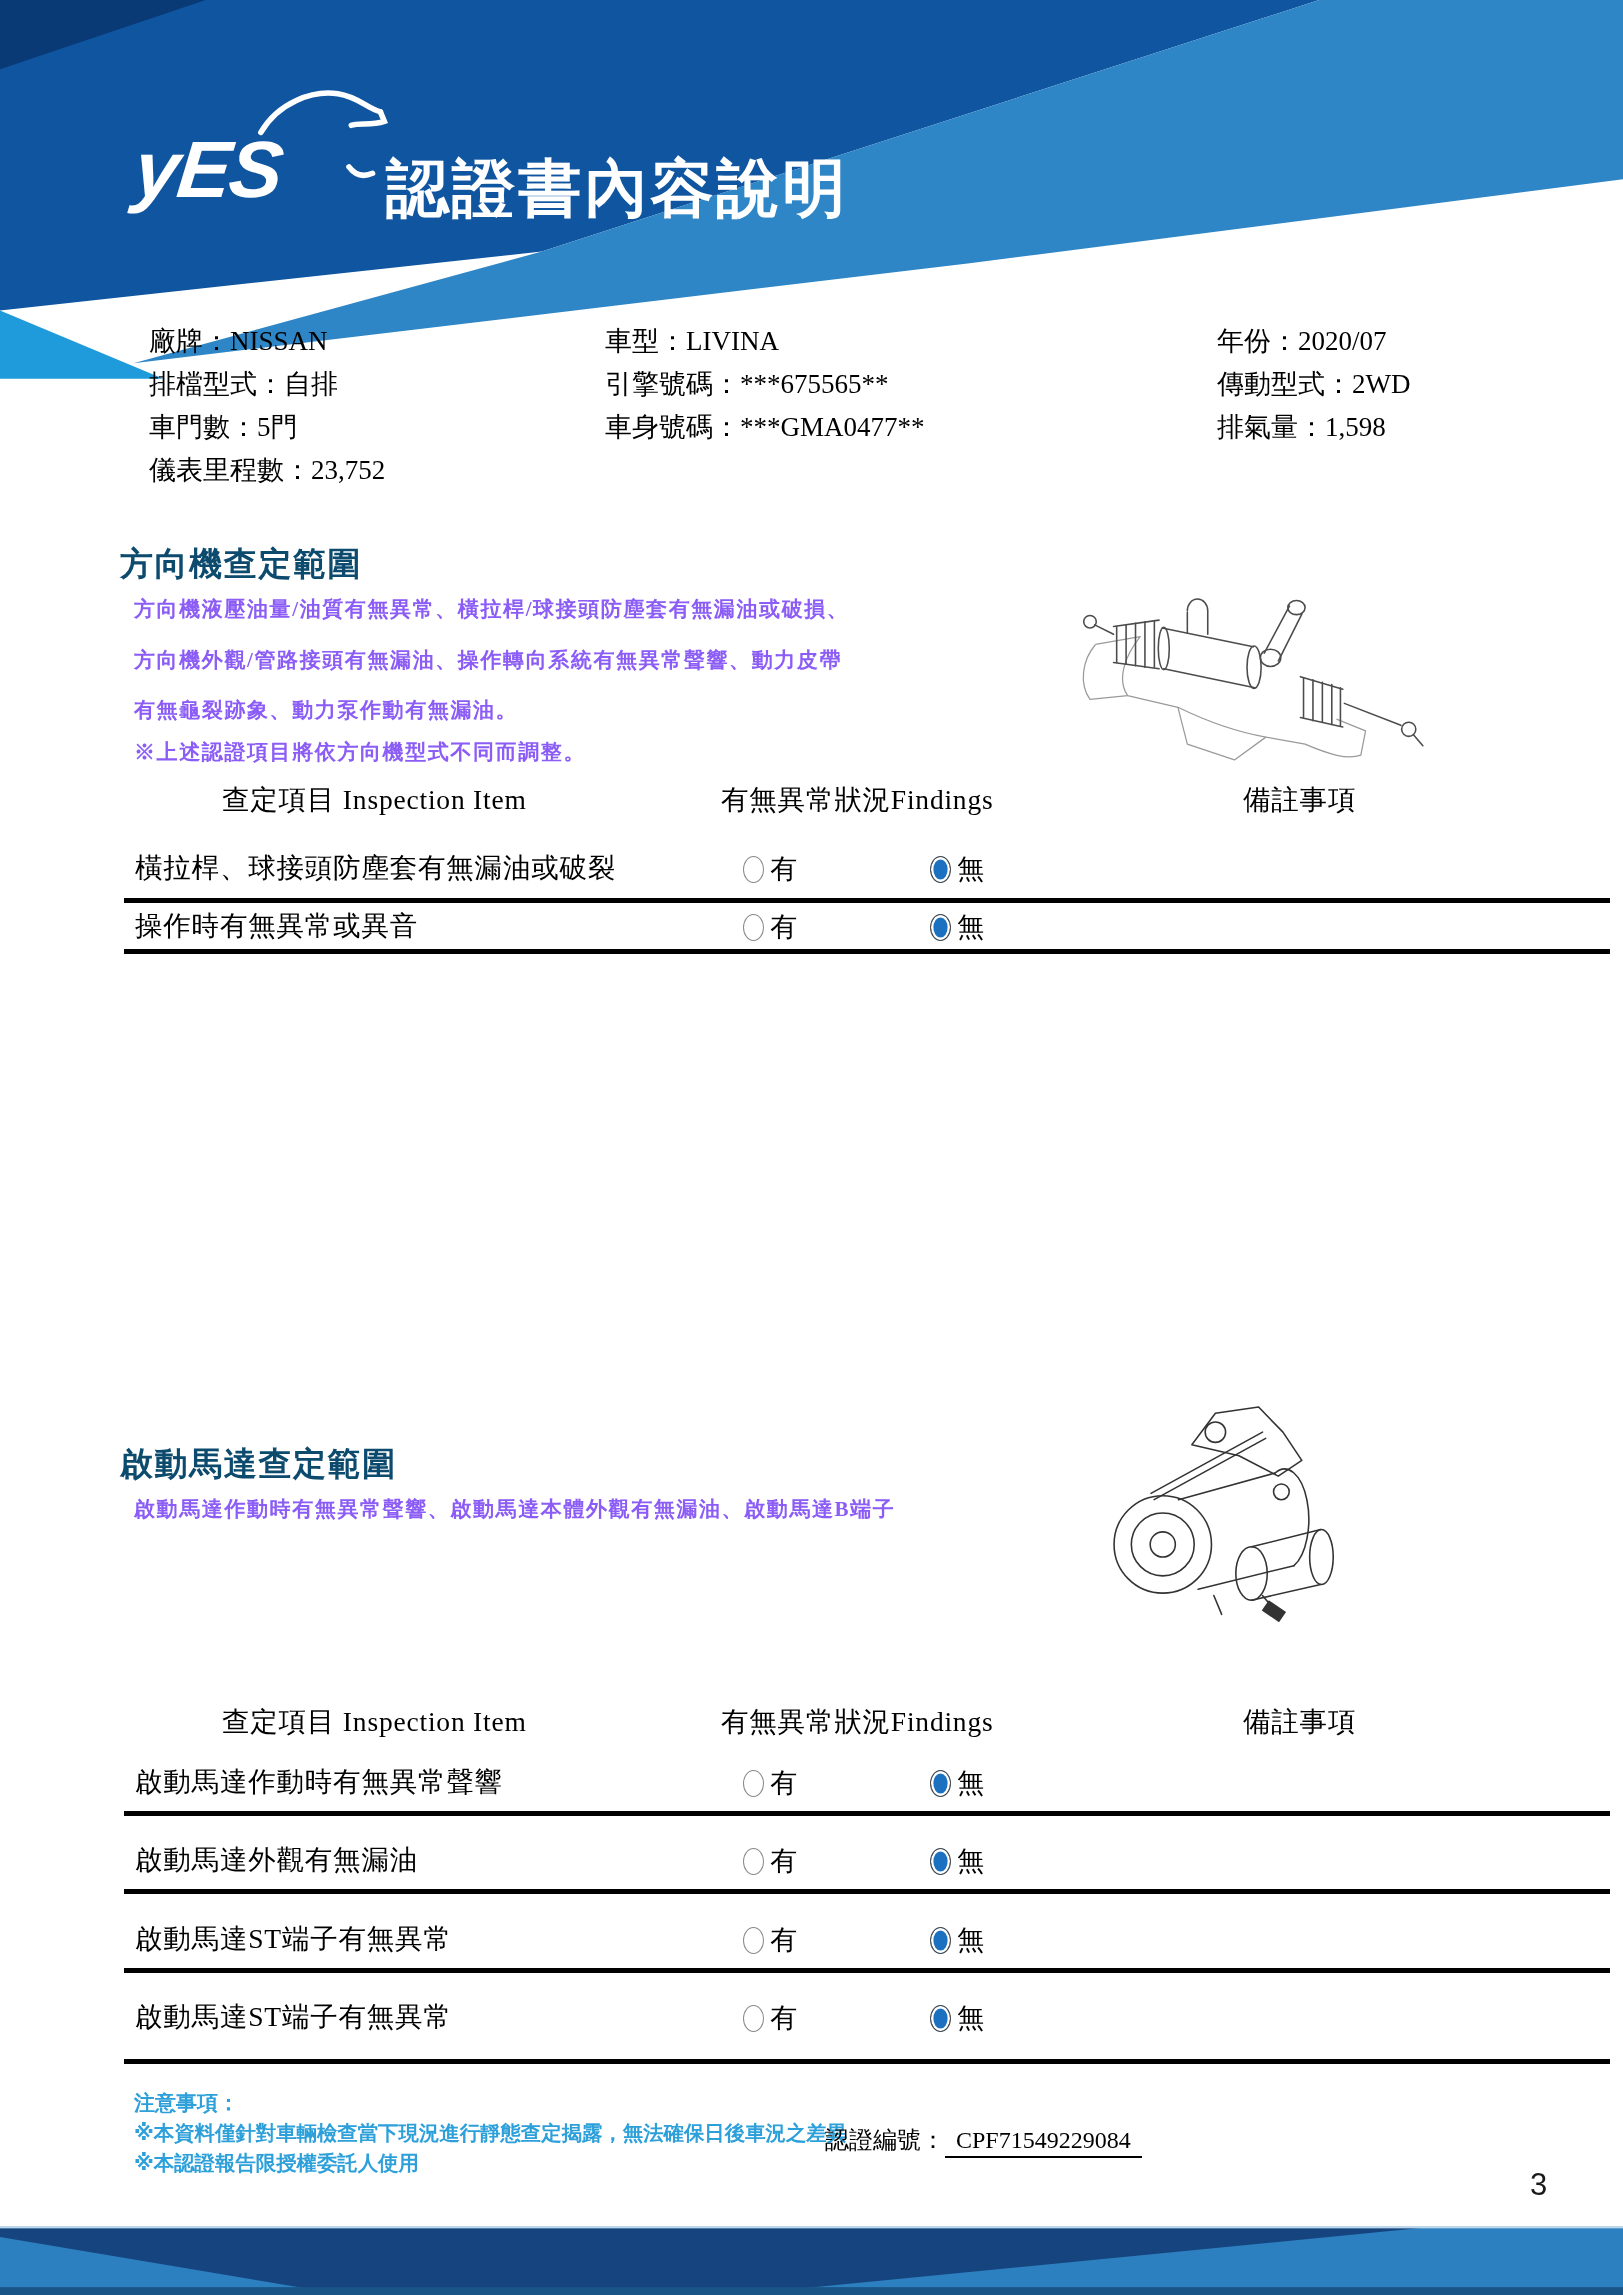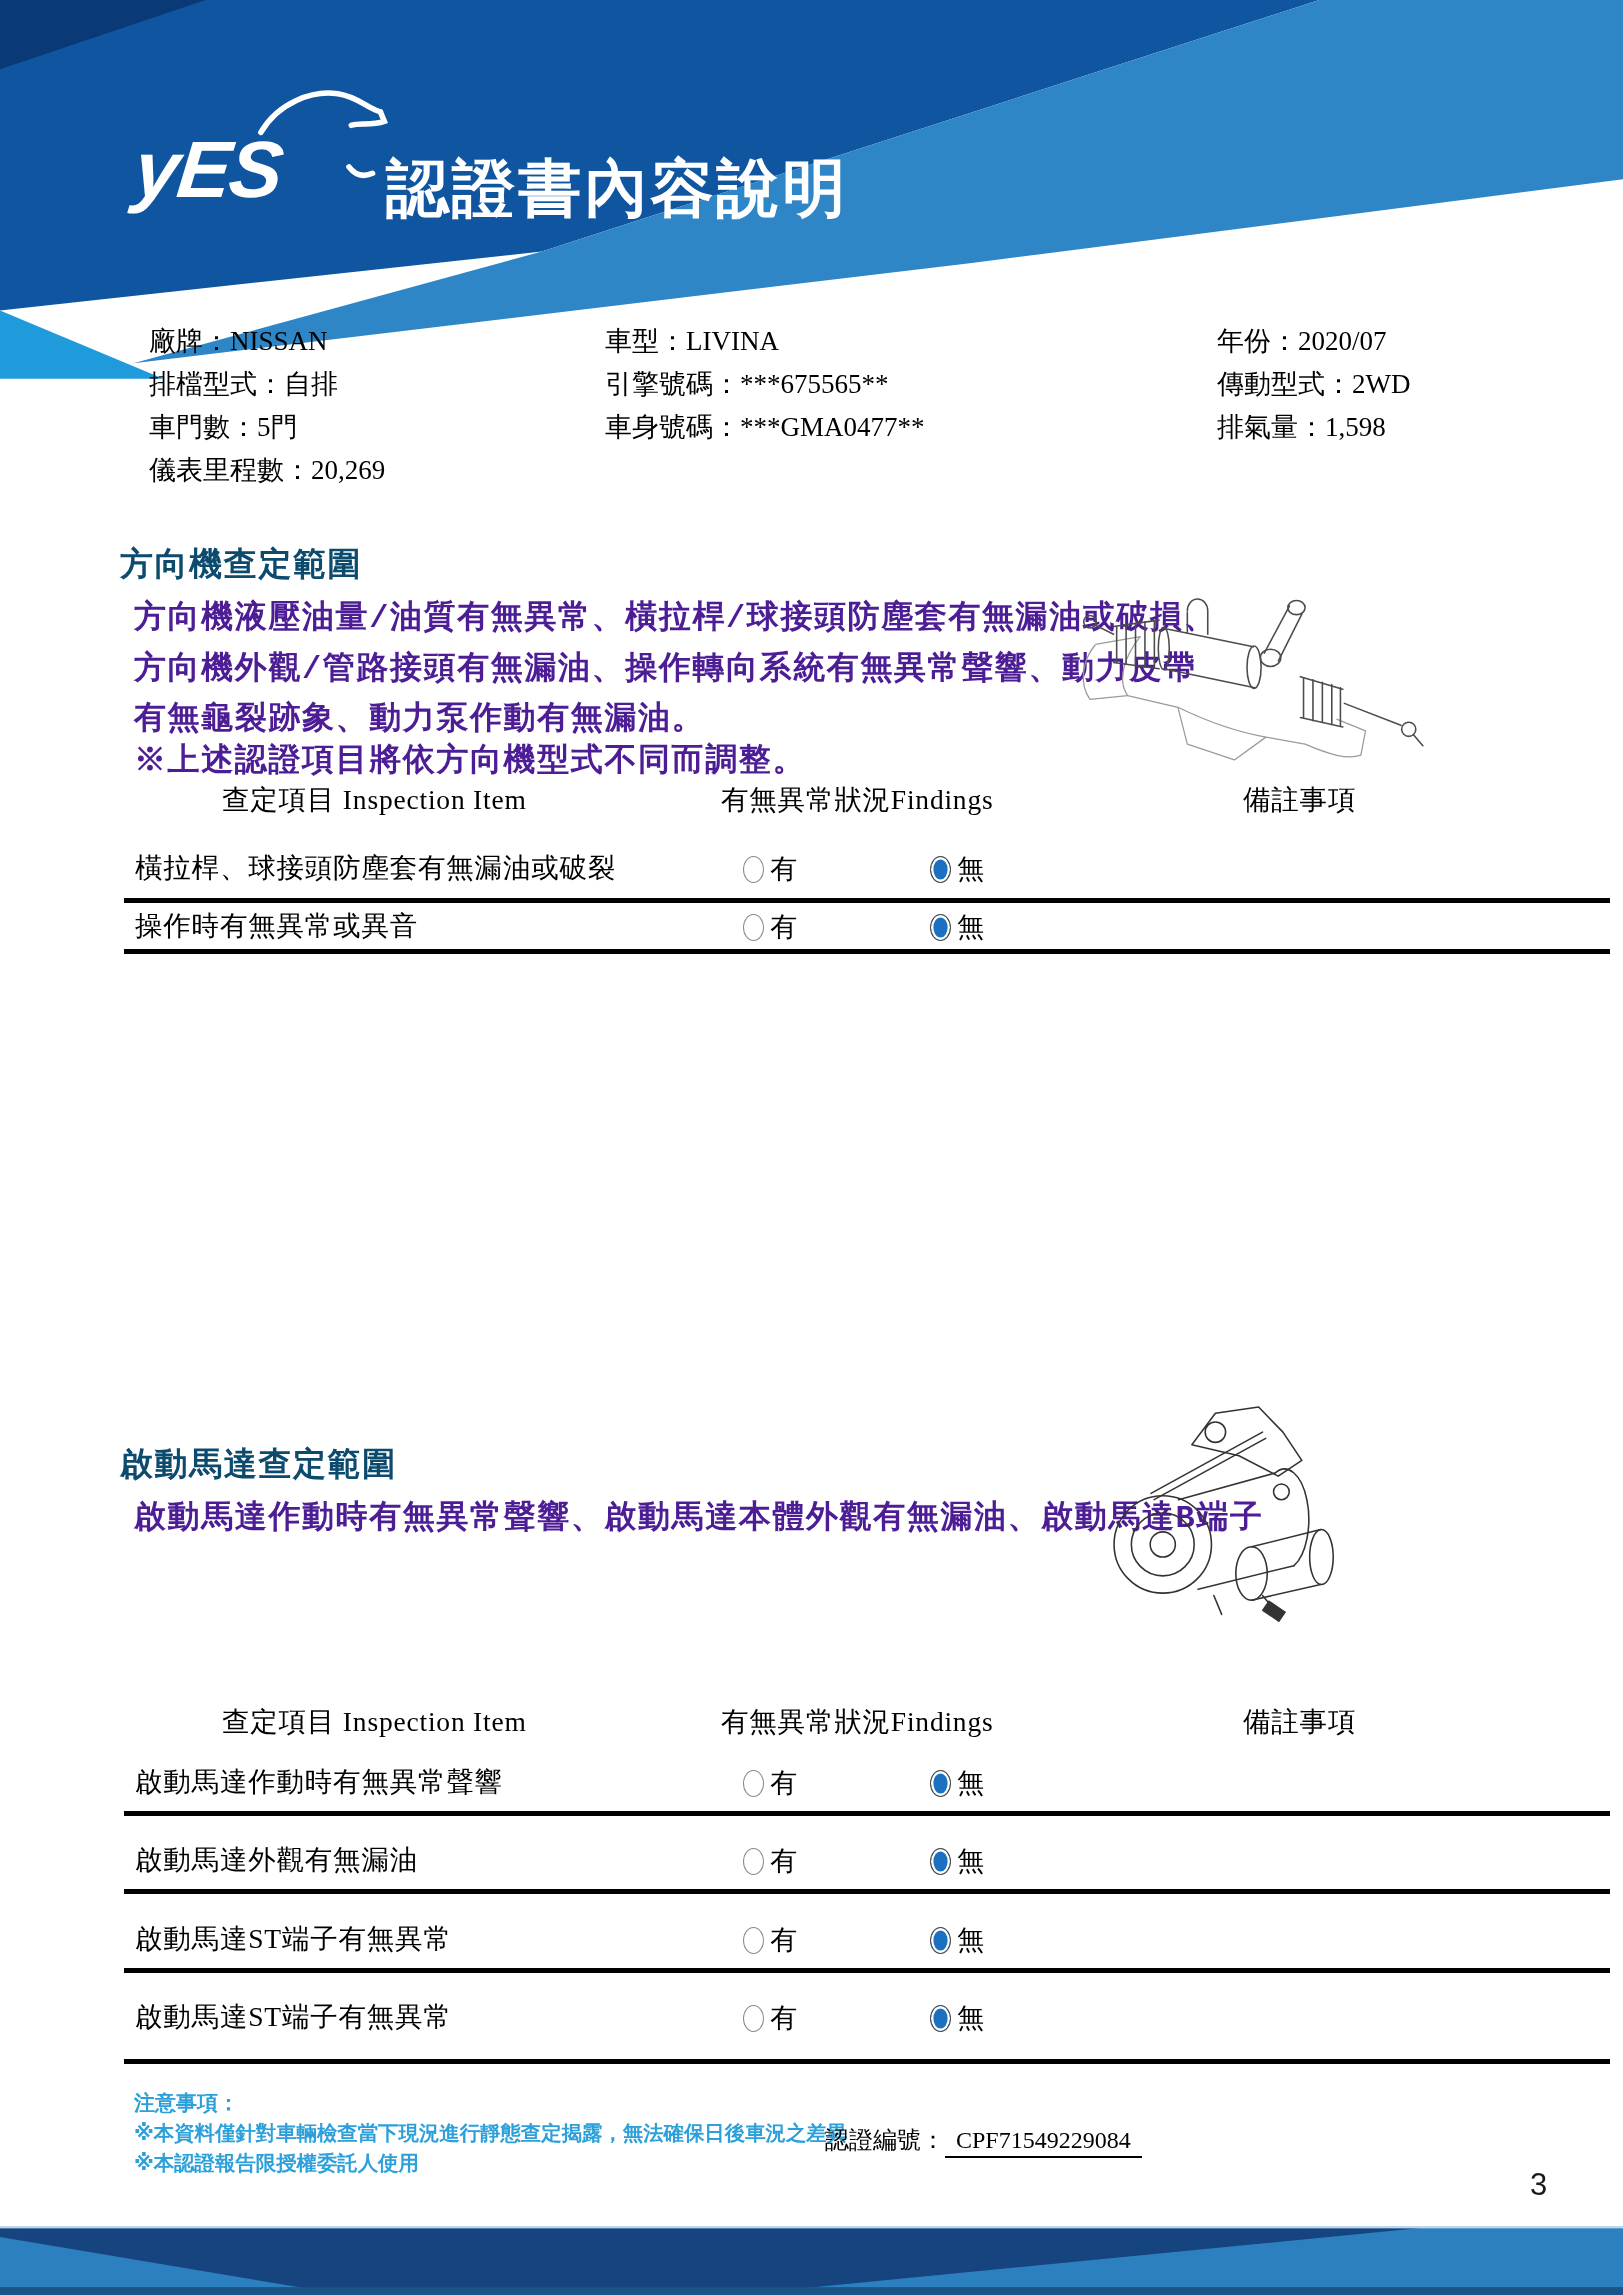--- a/index.html
+++ b/index.html
@@ -30,22 +30,22 @@
   .vline { display:block; height:43px; line-height:43px; }
 
   
   .section-title {
     position:absolute; left:120px;
     font-family:Liberation Sans, sans-serif;
     font-weight:800; font-size:33px; letter-spacing:1.6px; color:#0c4a6e; white-space:nowrap;
   }
   .desc-line, .desc-note {
     position:absolute; left:134px;
-    font-family:Liberation Mono, monospace;
-    font-weight:700; font-size:32px; letter-spacing:1.6px; color:#4c1d95; white-space:nowrap;
+    font-family:Liberation Serif, serif;
+    font-weight:700; font-size:21px; letter-spacing:1.6px; color:#8b5cf6; white-space:nowrap;
   }
 
   
   .tbl-header { position:absolute; font-size:27.5px; letter-spacing:0.8px; white-space:nowrap; }
   .tbl-item   { position:absolute; left:135px; font-size:27.5px; letter-spacing:0.8px; white-space:nowrap; }
   .sep { position:absolute; left:124px; width:1486px; height:4.7px; background:#000; }
   .optgroup { position:absolute; display:flex; align-items:center; gap:6.3px; }
   .radio {
     display:inline-block; width:21px; height:27px; border-radius:50%;
     border:1.6px solid #8a8a8a; background:#fff;
@@ -99,21 +99,21 @@
       <path d="M118,108 q12,16 30,8"></path>
     </g>
   </svg>
 
   <h1 class="header-title">認證書內容說明</h1>
 
   <div class="vcol" style="left:149px">
     <span class="vline">廠牌：NISSAN</span>
     <span class="vline">排檔型式：自排</span>
     <span class="vline">車門數：5門</span>
-    <span class="vline">儀表里程數：20,269</span>
+    <span class="vline">儀表里程數：23,752</span>
   </div>
   <div class="vcol" style="left:605px">
     <span class="vline">車型：LIVINA</span>
     <span class="vline">引擎號碼：***675565**</span>
     <span class="vline">車身號碼：***GMA0477**</span>
   </div>
   <div class="vcol" style="left:1217px">
     <span class="vline">年份：2020/07</span>
     <span class="vline">傳動型式：2WD</span>
     <span class="vline">排氣量：1,598</span>

